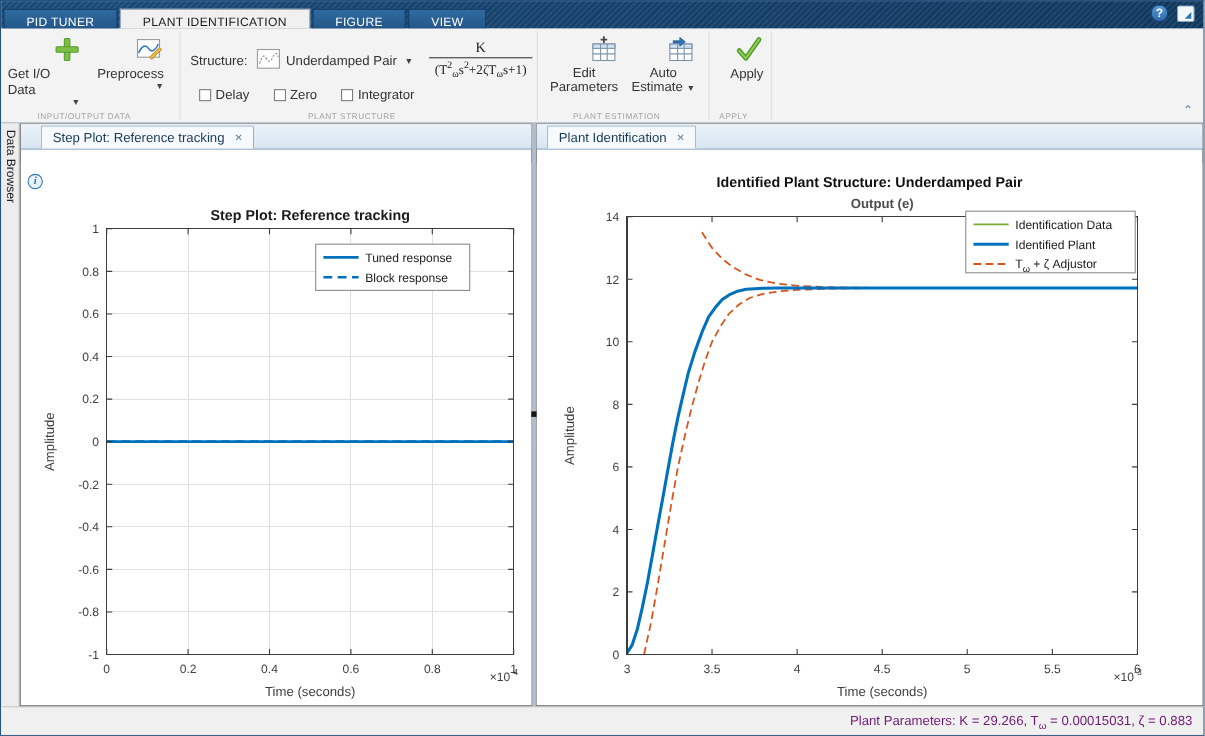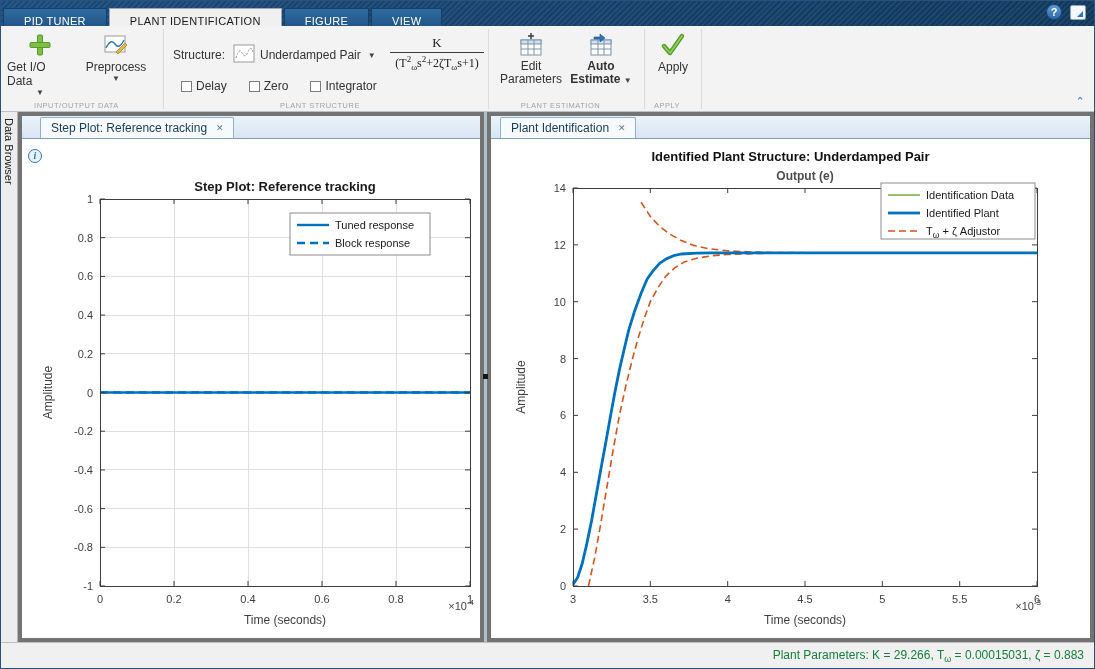--- a/index.html
+++ b/index.html
@@ -22,21 +22,21 @@
       position:relative; }
   .newwin-badge::after { content:""; position:absolute; right:2px; bottom:2px; width:0; height:0;
       border-left:6px solid transparent; border-bottom:6px solid #2e75b6; }
 
   
   .toolbar { position:relative; height:86px; background:#f3f3f3; border-bottom:1px solid #b7c2cc; }
   .tgroup { position:absolute; top:0; height:100%; }
   .glabel { position:absolute; bottom:1px; left:0; right:11px; text-align:center; font-size:7.5px;
       letter-spacing:0.5px; color:#a3a3a3; }
   .vsep { position:absolute; top:3px; bottom:2px; width:1px; background:#dcdcdc; }
-  .tbtn { position:absolute; top:5px; display:flex; flex-direction:column; align-items:center;
+  .tbtn { position:absolute; top:5px; display:flex; flex-direction:column; align-items:flex-end;
       font-size:12px; color:#333; cursor:default; }
   .tbtn .ticon { height:27px; display:flex; align-items:center; justify-content:center; margin-bottom:2px; }
   .caret { font-size:8px; color:#444; line-height:8px; margin-top:1px; }
   .two-line { line-height:13px; text-align:center; }
   .struct-row { position:absolute; left:10px; top:18px; display:flex; align-items:center; font-size:12px; color:#333; }
   .mini-plot { margin:0 5px 0 8px; }
   .chk-row { position:absolute; left:18px; top:53px; display:flex; gap:22px; font-size:12px; color:#333; }
   .chk { display:flex; align-items:center; }
   .chkbox { width:11px; height:11px; border:1px solid #7c7c7c; background:#fff; margin-right:4px; }
   .formula { position:absolute; left:223px; top:9px; width:102px; text-align:center;
@@ -47,21 +47,21 @@
   .fden sup { font-size:9px; }
   .fden sub { font-size:9px; }
   .ribbon-min { position:absolute; right:6px; bottom:2px; width:16px; height:14px; text-align:center;
       color:#4a7aa8; font-size:11px; line-height:12px; cursor:default; }
 
   
   .main { height:530px; display:flex; background:#aebfce; }
   .side-strip { width:17px; background:#ededed; border-right:1px solid #b5b5b5; display:flex;
       flex-direction:column; align-items:center; padding-top:6px; }
   .vtext { writing-mode:vertical-rl; font-size:11px; color:#222; }
-  .panel { background:#fff; border:4px solid #737373; display:flex; flex-direction:column; }
+  .panel { background:#fff; border:1px solid #737373; display:flex; flex-direction:column;gap:12px; }
   .left-panel { width:466px; }
   .splitter { width:3px; position:relative; background:#aebfce; }
   .splitter .handle { position:absolute; left:-1px; top:262px; width:5px; height:5px; background:#141414; }
   .right-panel { flex:1; }
   .doctabs { height:23px; background:linear-gradient(#ebf3fa,#d8e5f1); border-bottom:1px solid #7fa0bd;
       display:flex; align-items:flex-end; padding-left:18px; }
   .right-panel .doctabs { padding-left:9px; }
   .doctab { height:21px; display:flex; align-items:center; padding:0 9px 0 10px; background:#f6fafd;
       border:1px solid #93afc9; border-bottom:none; border-radius:2px 2px 0 0; font-size:12px; color:#173a5a; }
   .closex { font-size:9px; color:#5f7c96; margin-left:9px; }
@@ -69,21 +69,21 @@
   .chart { position:absolute; left:0; top:0; right:0; bottom:0; }
   .panel-heading { position:absolute; top:10px; left:0; right:0; text-align:center; font-weight:bold;
       font-size:13px; color:#111; z-index:2; }
   .info-badge { position:absolute; left:6px; top:10px; width:14px; height:14px; border-radius:50%;
       border:1px solid #2e75b6; background:#eaf3fb; color:#2e75b6; z-index:3;
       font-family:"Liberation Serif", serif; font-style:italic; font-weight:bold; font-size:10px;
       text-align:center; line-height:12px; }
 
   
   .statusbar { height:27px; background:#f0f0f0; border-top:1px solid #bfbfbf; display:flex;
-      align-items:center; justify-content:flex-end; padding-right:10px; font-size:12px; color:#15803d; }
+      align-items:center; justify-content:flex-end; padding-right:10px; font-size:12px; color:#701a75; }
   .statusbar sub { font-size:9px; }
 </style>
 </head>
 <body>
 
 <div class="app">
 
   <div class="tabstrip">
     <div class="rtab">PID TUNER</div>
     <div class="rtab active">PLANT IDENTIFICATION</div>
@@ -167,21 +167,21 @@
             <rect x="3" y="8" width="20" height="15" fill="#ffffff" stroke="#7d93a8"></rect>
             <rect x="3" y="8" width="20" height="4" fill="#cfe0f0" stroke="#7d93a8"></rect>
             <line x1="10" y1="8" x2="10" y2="23" stroke="#7d93a8"></line>
             <line x1="16" y1="8" x2="16" y2="23" stroke="#7d93a8"></line>
             <line x1="3" y1="17" x2="23" y2="17" stroke="#7d93a8"></line>
           </svg>
         </span>
         <span class="two-line"><span>Edit</span><br>
           <span>Parameters</span></span>
       </div>
-      <div class="tbtn" style="left:82px;width:62px;font-weight:bold;">
+      <div class="tbtn" style="left:82px;width:62px;">
         <span class="ticon">
           <svg width="26" height="26" viewBox="0 0 26 26">
             <rect x="3" y="8" width="20" height="15" fill="#ffffff" stroke="#7d93a8"></rect>
             <rect x="3" y="8" width="20" height="4" fill="#cfe0f0" stroke="#7d93a8"></rect>
             <line x1="10" y1="8" x2="10" y2="23" stroke="#7d93a8"></line>
             <line x1="16" y1="8" x2="16" y2="23" stroke="#7d93a8"></line>
             <line x1="3" y1="17" x2="23" y2="17" stroke="#7d93a8"></line>
             <path d="M6,5 L12,5 L12,2 L17,6 L12,10 L12,7 L6,7 Z" fill="#2e75b6" stroke="#1d4f86" stroke-width="0.6"></path>
           </svg>
         </span>

